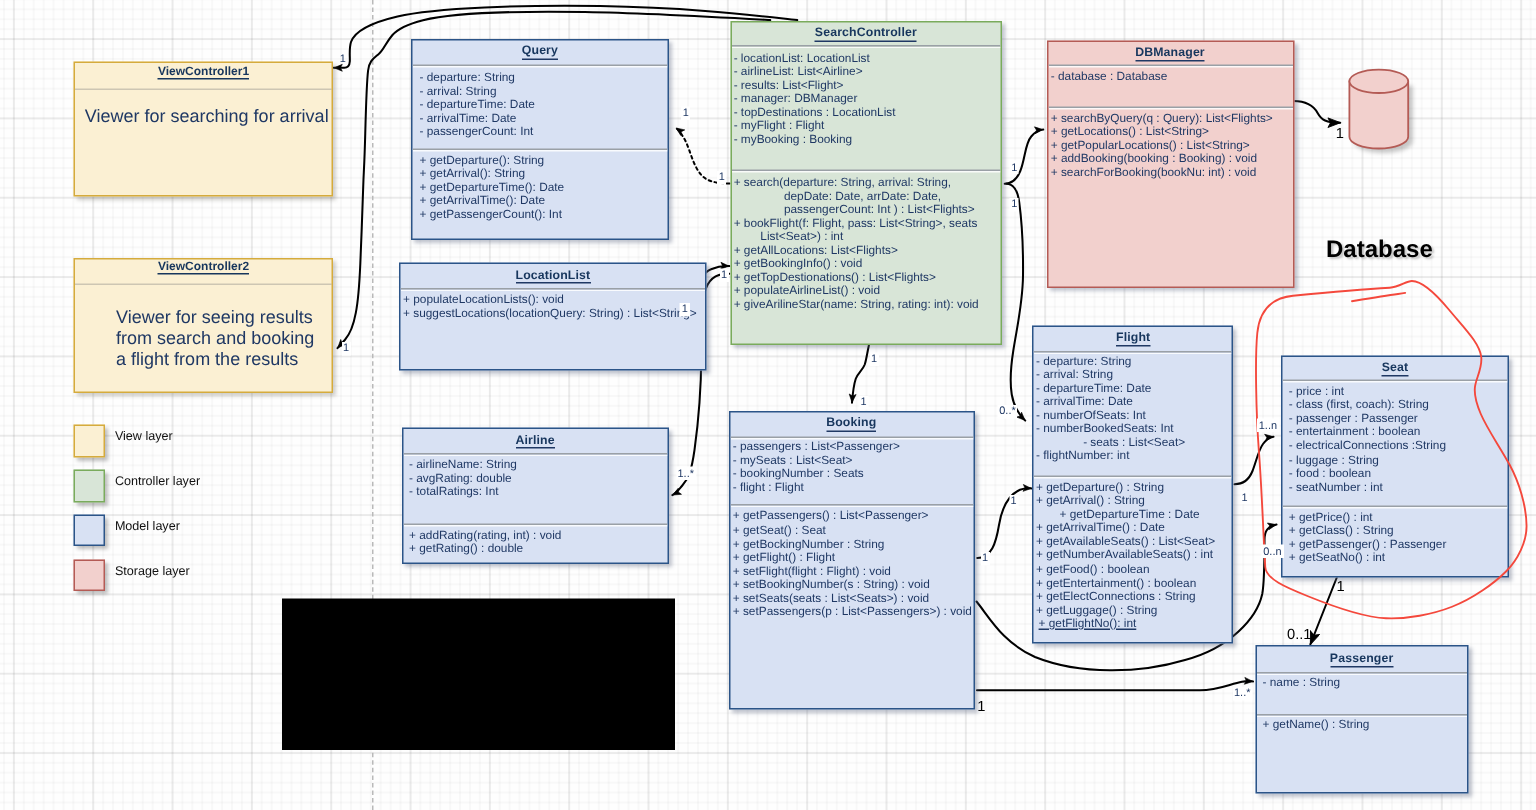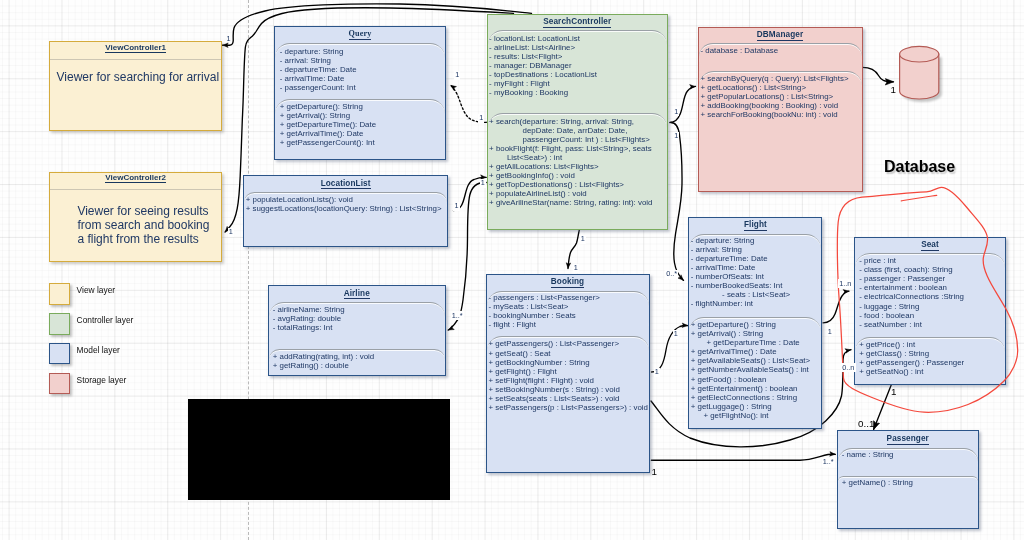--- a/index.html
+++ b/index.html
@@ -19,21 +19,21 @@
   }
   .pagediv{position:absolute;top:0;height:540px;width:0;
     border-left:1px dashed #b9b9b9;}
   
   .ubox{position:absolute;box-sizing:border-box;border:1.55px solid #000;
         box-shadow:2.2px 2.2px 2.6px rgba(90,100,125,0.38);overflow:hidden;}
   .ubox .ttl{text-align:center;font-weight:bold;font-size:8.2px;
         color:#17365d;letter-spacing:0.1px;}
   .ubox .ttl span{border-bottom:1px solid #1f3864;padding-bottom:0.6px;}
   .ubox .sect{box-sizing:border-box;}
-  .ubox .sect.brd{border-top:1.25px solid #9aa0a6;box-shadow:inset 0 1px 0 rgba(255,255,255,0.85);border-radius:15px;}
+  .ubox .sect.brd{border-top:1.25px solid #9aa0a6;box-shadow:inset 0 1px 0 rgba(255,255,255,0.85);}
   .ubox .row{font-size:7.9px;line-height:9.07px;color:#1f3864;
         white-space:pre;padding-left:4.2px;}
   
   .note{position:absolute;box-sizing:border-box;border:1.5px solid #d5ab3c;
         background:#fbf0d3;box-shadow:2.2px 2.2px 2.6px rgba(110,105,95,0.33);}
   .note .ntitle{text-align:center;font-weight:bold;font-size:8px;color:#17365d;
         line-height:15.5px;}
   .note .ntitle span{border-bottom:1px solid #17365d;}
   .note .nbody{border-top:1px solid rgba(120,120,120,0.35);padding:11.5px 0 0 6.2px;}
   .note .nbody div{font-size:12px;line-height:14.3px;color:#1f3864;white-space:pre;}
@@ -89,37 +89,37 @@
       </g>
     <g id="dbcyl">
         <path d="M 902.6,57.2 L 902.6,94.2 A 19.6 7.8 0 0 0 941.8000000000001,94.2 L 941.8000000000001,57.2 Z" fill="rgba(0,0,0,0.22)" filter="url(#blur2)"></path>
         <path d="M 899.6,54.2 L 899.6,91.2 A 19.6 7.8 0 0 0 938.8000000000001,91.2 L 938.8000000000001,54.2 Z" fill="#f2d0cd" stroke="#b45b55" stroke-width="1.2"></path>
         <ellipse cx="919.2" cy="54.2" rx="19.6" ry="7.8" fill="#f2d0cd" stroke="#b45b55" stroke-width="1.2"></ellipse>
       </g>
   </svg>
 
   <div id="boxes">
       <div class="ubox" style="left: 274.3px; top: 26.2px; width: 171.3px; height: 133.6px; background: rgb(216, 225, 243); border-color: rgb(43, 84, 136);">
-        <div class="ttl" style="height: 16.1px; line-height: 14.5px; font-family: Liberation Serif, serif;"><span>Query</span></div>
+        <div class="ttl" style="height: 16.1px; line-height: 14.5px;"><span>Query</span></div>
         <div class="sect brd" style="height: 55.8px; padding-top: 2.6px;">
           <div class="row" style="padding-left: 4.4px;">- departure: String</div>
           <div class="row" style="padding-left: 4.4px;">- arrival: String</div>
           <div class="row" style="padding-left: 4.4px;">- departureTime: Date</div>
           <div class="row" style="padding-left: 4.4px;">- arrivalTime: Date</div>
           <div class="row" style="padding-left: 4.4px;">- passengerCount: Int</div>
         </div>
         <div class="sect brd" style="padding-top: 1.7px;">
           <div class="row" style="padding-left: 4.4px;">+ getDeparture(): String</div>
           <div class="row" style="padding-left: 4.4px;">+ getArrival(): String</div>
           <div class="row" style="padding-left: 4.4px;">+ getDepartureTime(): Date</div>
           <div class="row" style="padding-left: 4.4px;">+ getArrivalTime(): Date</div>
           <div class="row" style="padding-left: 4.4px;">+ getPassengerCount(): Int</div>
         </div>
       </div>
-      <div class="ubox" style="left: 243px; top: 174.8px; width: 205.2px; height: 72.6px; background: rgb(216, 225, 243); border-color: rgb(43, 84, 136);">
+      <div class="ubox" style="left: 266px; top: 174.8px; width: 205.2px; height: 72.6px; background: rgb(216, 225, 243); border-color: rgb(43, 84, 136);">
         <div class="ttl" style="height: 16.6px; line-height: 15px;"><span>LocationList</span></div>
         <div class="sect brd" style="padding-top: 1.9px;">
           <div class="row" style="padding-left: 1.7px;">+ populateLocationLists(): void</div>
           <div class="row" style="padding-left: 1.7px;">+ suggestLocations(locationQuery: String) : List&lt;String&gt;</div>
         </div>
       </div>
       <div class="ubox" style="left: 267.5px; top: 284.5px; width: 178.5px; height: 91px; background: rgb(216, 225, 243); border-color: rgb(43, 84, 136);">
         <div class="ttl" style="height: 16.9px; line-height: 15.3px;"><span>Airline</span></div>
         <div class="sect brd" style="height: 46.8px; padding-top: 1.9px;">
           <div class="row" style="padding-left: 4.2px;">- airlineName: String</div>
@@ -203,21 +203,21 @@
           <div class="row" style="padding-left: 1.3px;">+ getDeparture() : String</div>
           <div class="row" style="padding-left: 1.3px;">+ getArrival() : String</div>
           <div class="row" style="padding-left: 17px;">+ getDepartureTime : Date</div>
           <div class="row" style="padding-left: 1.3px;">+ getArrivalTime() : Date</div>
           <div class="row" style="padding-left: 1.3px;">+ getAvailableSeats() : List&lt;Seat&gt;</div>
           <div class="row" style="padding-left: 1.3px;">+ getNumberAvailableSeats() : int</div>
           <div class="row" style="padding-left: 1.3px;">+ getFood() : boolean</div>
           <div class="row" style="padding-left: 1.3px;">+ getEntertainment() : boolean</div>
           <div class="row" style="padding-left: 1.3px;">+ getElectConnections : String</div>
           <div class="row" style="padding-left: 1.3px;">+ getLuggage() : String</div>
-          <div class="row" style="padding-left: 14px;">+ getFlightNo(): int</div>
+          <div class="row" style="padding-left: 3px; text-decoration: underline;">+ getFlightNo(): int</div>
         </div>
       </div>
       <div class="ubox" style="left: 854px; top: 237px; width: 152px; height: 147.5px; background: rgb(216, 225, 243); border-color: rgb(43, 84, 136);">
         <div class="ttl" style="height: 14.9px; line-height: 13.3px;"><span>Seat</span></div>
         <div class="sect brd" style="height: 84px; padding-top: 2.3px;">
           <div class="row" style="padding-left: 4.2px;">- price : int</div>
           <div class="row" style="padding-left: 4.2px;">- class (first, coach): String</div>
           <div class="row" style="padding-left: 4.2px;">- passenger : Passenger</div>
           <div class="row" style="padding-left: 4.2px;">- entertainment : boolean</div>
           <div class="row" style="padding-left: 4.2px;">- electricalConnections :String</div>

